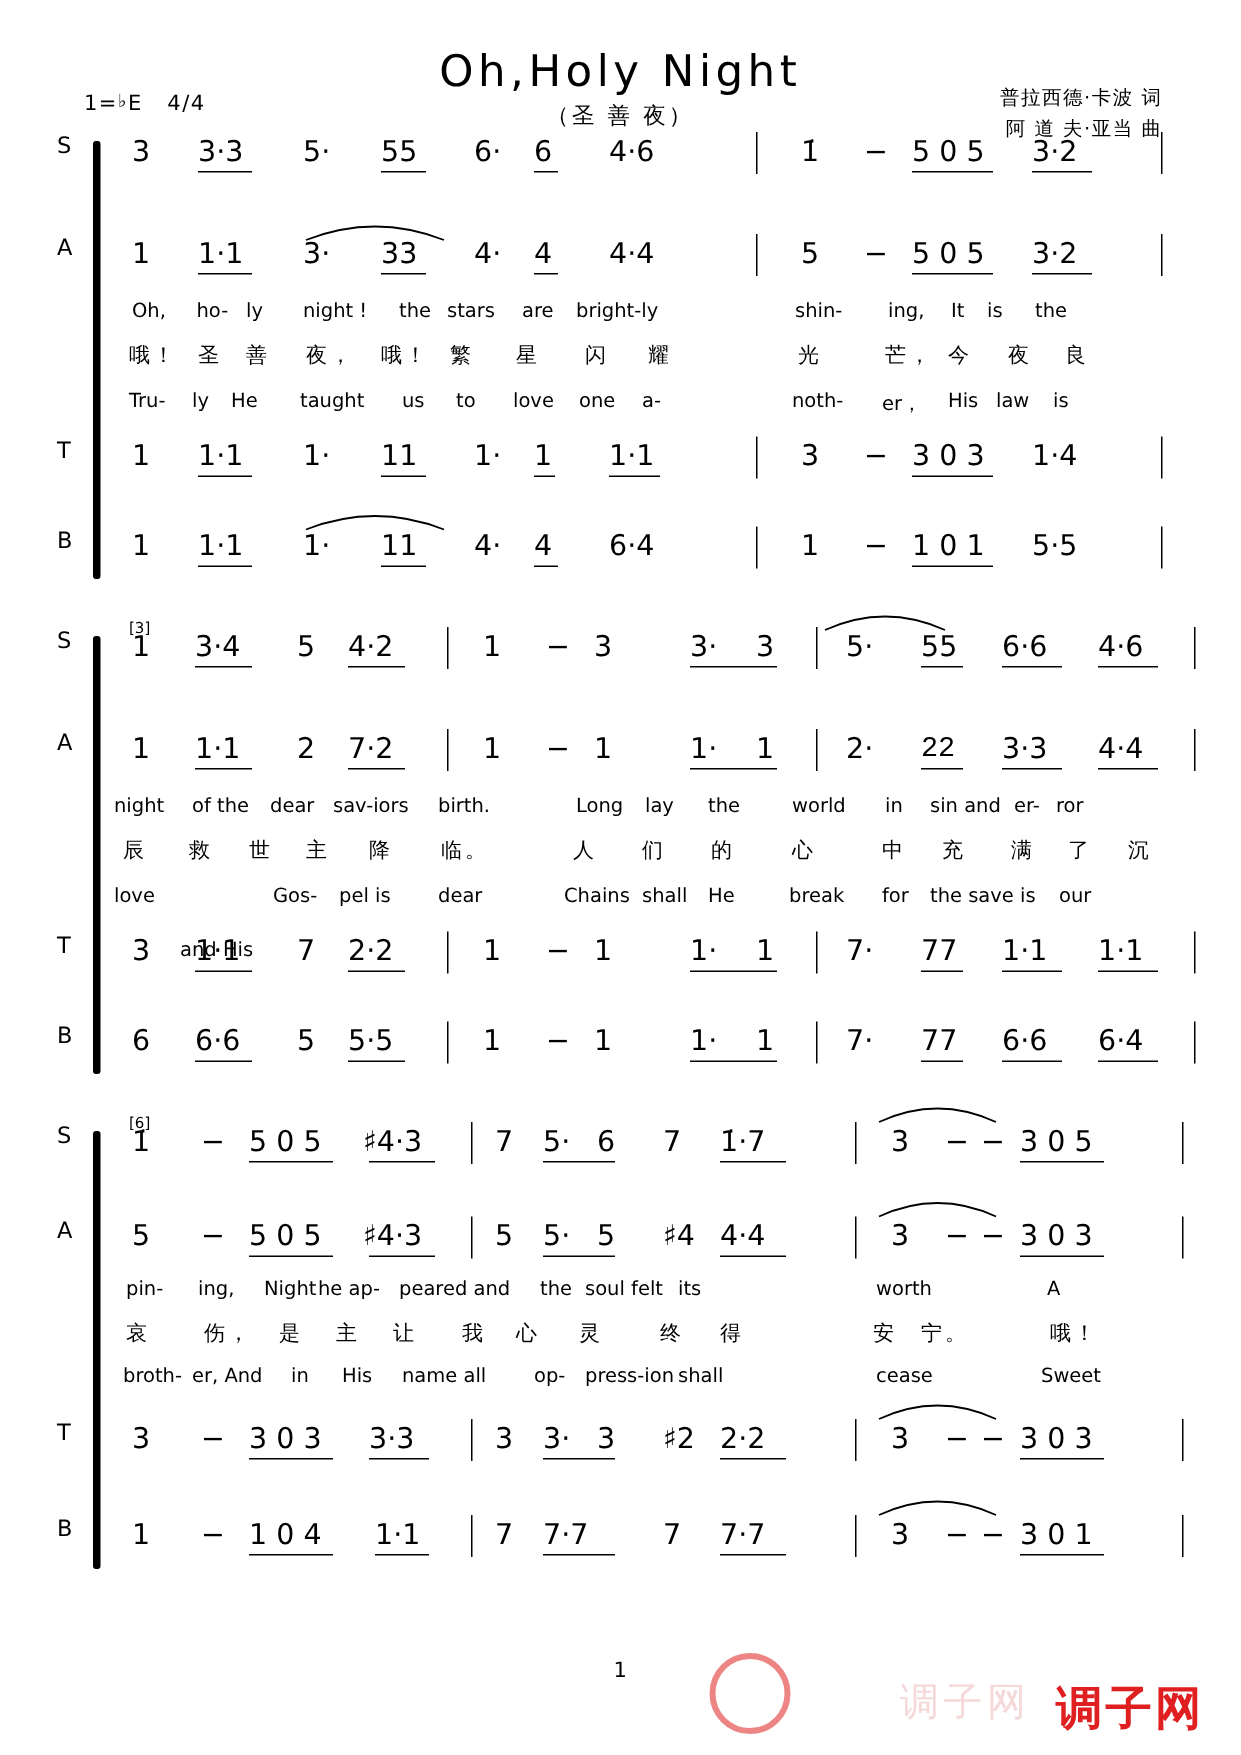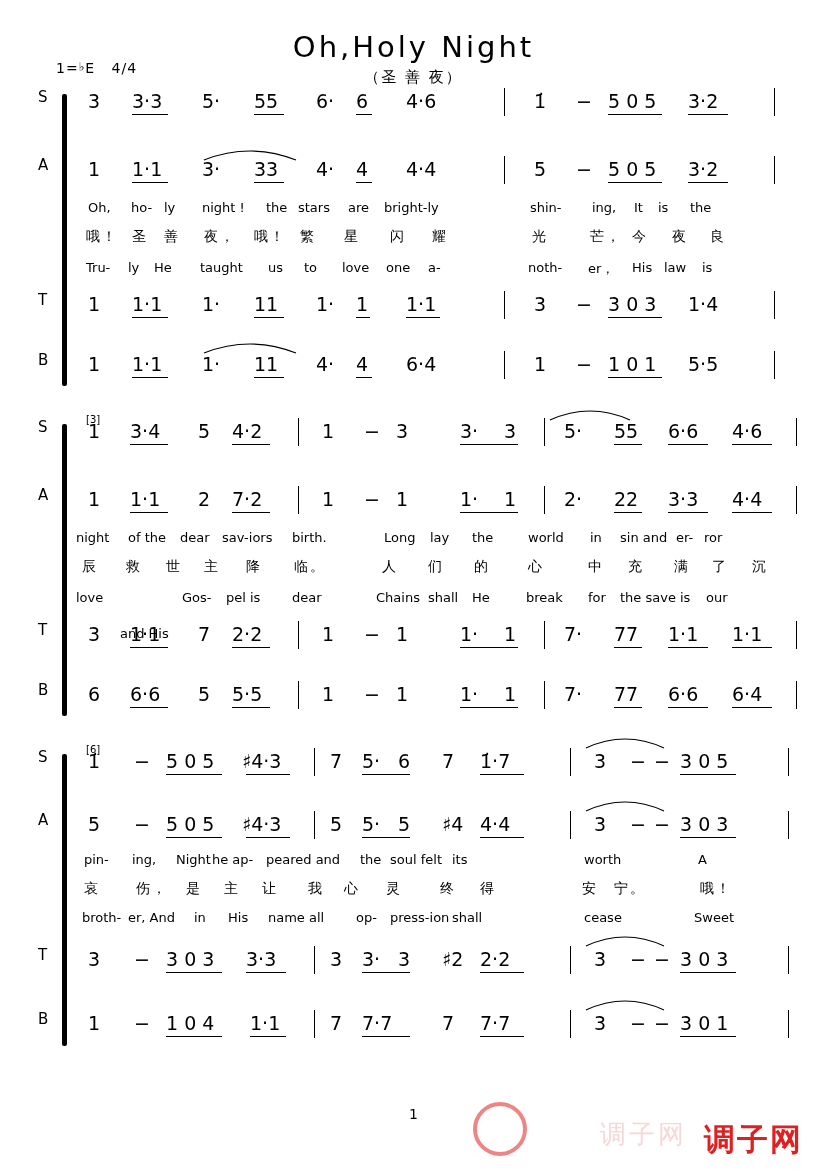--- a/index.html
+++ b/index.html
@@ -85,20 +85,24 @@
 <div class="page">
 
   <div class="title">Oh,Holy Night</div>
   <div class="subtitle">（圣 善 夜）</div>
 
   <div class="keysig">
     <span>1=</span><span class="flat">♭</span><span>E</span>
     &nbsp;&nbsp;<span>4/4</span>
   </div>
 
+  <div class="credits">
+    <div>普拉西德·卡波 词</div>
+    <div>阿 道 夫·亚当 曲</div>
+  </div>
 
   <div class="system" style="top:88px;height:300px;">
     <div class="brace" style="top:6px;height:292px;"></div>
 
     <div class="row" style="top:0px;">
       <div class="vlabel">S</div>
       <div class="notes">
         <span class="n" style="left:14px;top:2px;">3</span>
         <span class="n" style="left:58px;top:2px;">3·3</span>
         <div class="underline" style="left:58px;top:26px;width:36px;"></div>
@@ -290,21 +294,21 @@
         <div class="underline" style="left:158px;top:26px;width:38px;"></div>
         <div class="bar" style="left:224px;top:0px;height:28px;"></div>
         <span class="n" style="left:248px;top:2px;">1</span>
         <span class="n" style="left:290px;top:2px;">−</span>
         <span class="n" style="left:322px;top:2px;">1</span>
         <span class="n" style="left:386px;top:2px;">1·</span>
         <span class="n" style="left:430px;top:2px;">1</span>
         <div class="underline" style="left:386px;top:26px;width:58px;"></div>
         <div class="bar" style="left:470px;top:0px;height:28px;"></div>
         <span class="n" style="left:490px;top:2px;">2·</span>
-        <span class="n" style="left:540px;top:2px;">22</span>
+        <span class="n" style="left:540px;top:2px;font-family:Liberation Mono, monospace;">22</span>
         <div class="underline" style="left:540px;top:26px;width:28px;"></div>
         <span class="n" style="left:594px;top:2px;">3·3</span>
         <div class="underline" style="left:594px;top:26px;width:40px;"></div>
         <span class="n" style="left:658px;top:2px;">4·4</span>
         <div class="underline" style="left:658px;top:26px;width:40px;"></div>
         <div class="bar" style="left:722px;top:0px;height:28px;"></div>
       </div>
     </div>
 
     <div>

